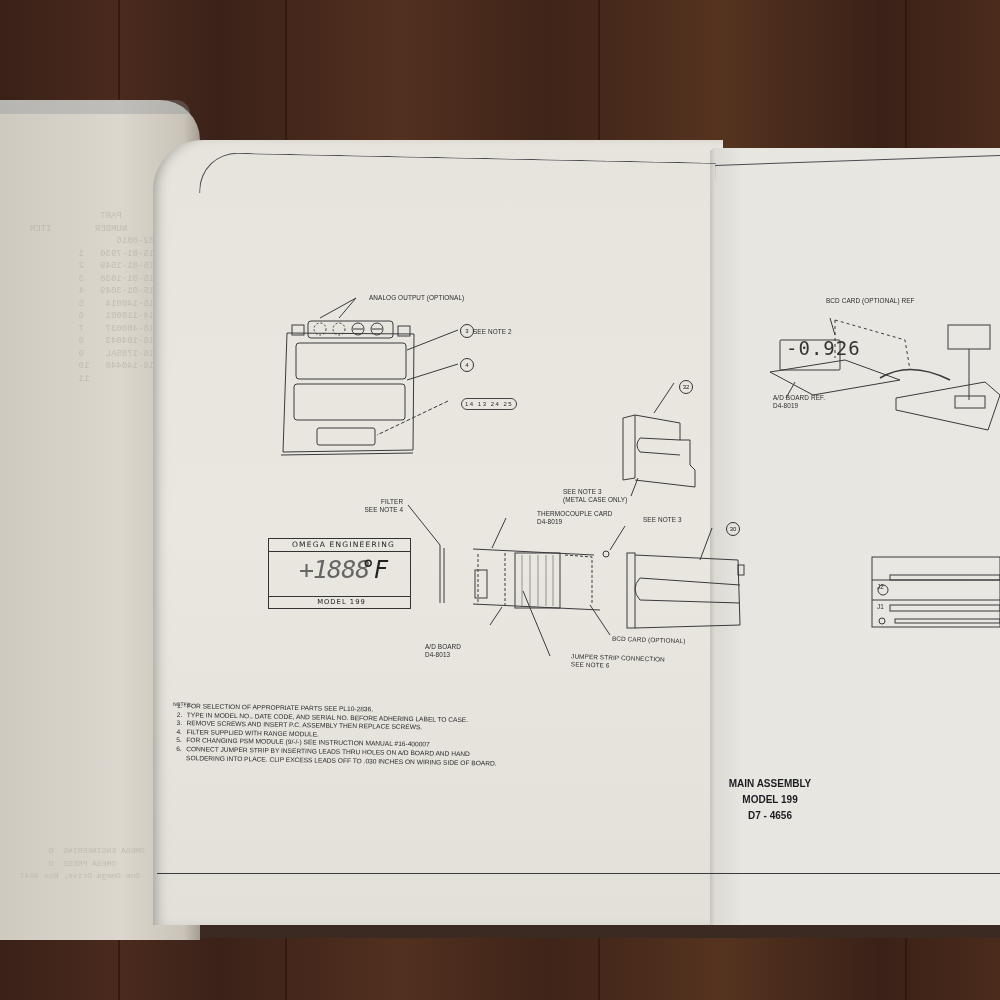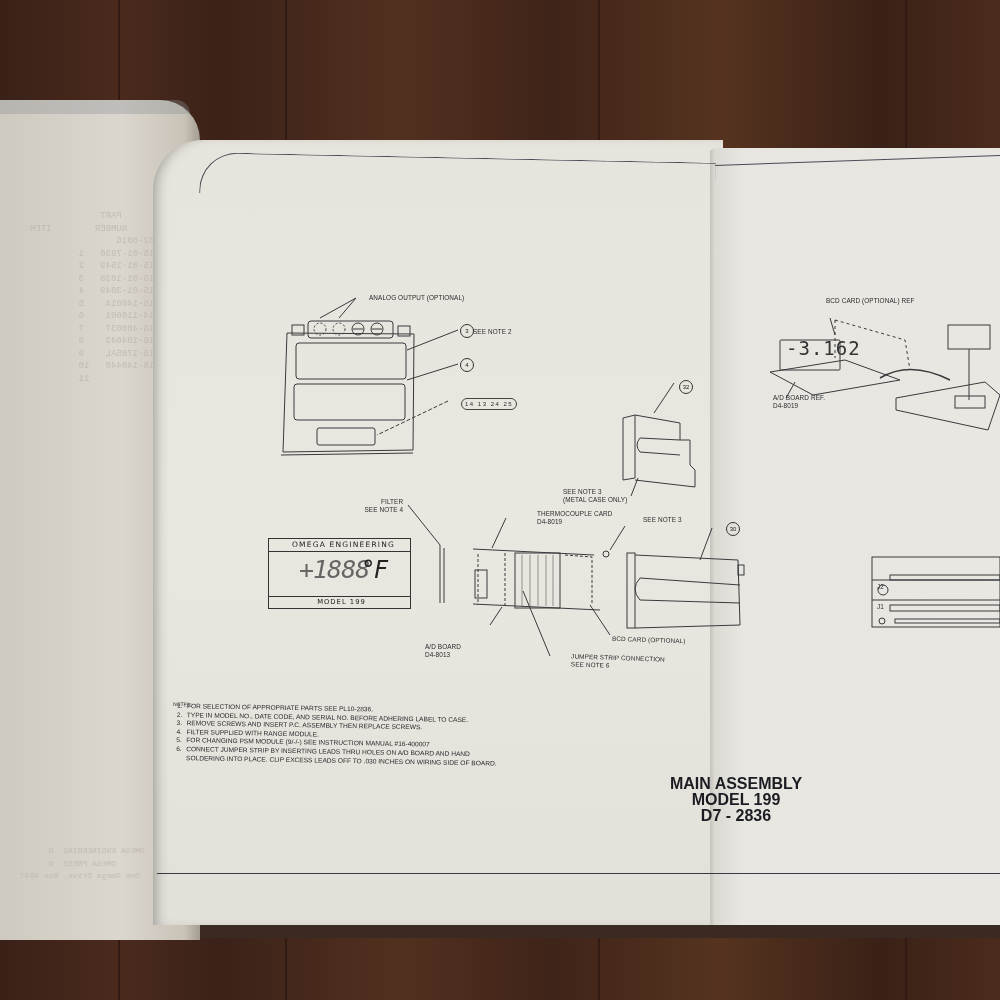--- a/index.html
+++ b/index.html
@@ -21,21 +21,21 @@
   .gutter{position:absolute;left:710px;top:150px;width:6px;height:775px;background:linear-gradient(90deg,#c4c2ba,#e1dfd8);}
   .frame-top{position:absolute;left:200px;top:152px;width:515px;height:40px;border-top:1.5px solid #4a4a55;border-left:1.5px solid #4a4a55;border-radius:38px 0 0 0;transform:rotate(1.2deg);transform-origin:left top;}
   .frame-top-r{position:absolute;left:715px;top:165px;width:290px;border-top:1.5px solid #4a4a55;transform:rotate(-2deg);transform-origin:left top;}
   .frame-bottom{position:absolute;left:157px;top:873px;width:850px;border-top:1.5px solid #3a3a44;}
   .label{position:absolute;font-size:6.4px;color:#2a2a2e;letter-spacing:.1px;white-space:nowrap;line-height:8px;}
   .notes{position:absolute;left:175px;top:702px;font-size:6.6px;color:#2a2a2e;line-height:8.6px;transform:rotate(1deg);transform-origin:left top;}
   .notes .hdr{position:absolute;left:-2px;top:-2px;font-size:5px;}
   .notes ol{margin:0;padding:0 0 0 12px;list-style:none;}
   .notes li{white-space:nowrap;}
   .notes .num{display:inline-block;width:10px;margin-left:-10px;}
-  .title-block{position:absolute;left:596px;top:776px;width:280px;text-align:center;color:#1c1c22;font-weight:bold;font-size:16px;line-height:16px;}
+  .title-block{position:absolute;left:630px;top:776px;width:280px;text-align:center;color:#1c1c22;font-weight:bold;font-size:10px;line-height:16px;}
   .title-block div{white-space:nowrap;}
   svg{position:absolute;overflow:visible;}
   .balloon{position:absolute;width:12px;height:12px;border:1px solid #333;border-radius:50%;font-size:6px;text-align:center;line-height:12px;color:#222;}
   .nameplate{position:absolute;left:268px;top:538px;width:141px;height:69px;border:1.5px solid #333;text-align:center;}
   .np-top{position:absolute;left:0;top:0;right:0;height:12px;border-bottom:1.2px solid #333;font-size:7.5px;letter-spacing:1.2px;padding-left:8px;line-height:12px;color:#222;font-family:"DejaVu Sans",sans-serif;}
   .np-disp{position:absolute;left:30px;top:16px;font-size:25px;color:#666;font-family:"DejaVu Sans Mono",monospace;font-style:italic;letter-spacing:-1px;}
   .np-unit{position:absolute;right:22px;top:17px;font-size:24px;color:#222;font-family:"DejaVu Sans",sans-serif;font-style:italic;}
   .np-bot{position:absolute;left:0;bottom:0;right:0;height:11px;border-top:1.2px solid #333;font-size:6.8px;letter-spacing:1px;padding-left:4px;line-height:11px;color:#222;font-family:"DejaVu Sans",sans-serif;}
 </style>
 </head>
@@ -193,21 +193,21 @@
     <div>JUMPER STRIP CONNECTION</div>
     <div>SEE NOTE 6</div>
   </div>
 <div class="label" style="left:612px;top:636px;transform:rotate(2deg)">BCD CARD (OPTIONAL)</div>
 
 <div class="label" style="left:826px;top:297px">BCD CARD (OPTIONAL) REF</div>
 <div class="label" style="left:773px;top:394px">
     <div>A/D BOARD REF.</div>
     <div>D4-8019</div>
   </div>
-<div class="label" style="left:786px;top:344px;font-size:19px;color:#333;font-family:'DejaVu Sans Mono',monospace;letter-spacing:1px">-3.162</div>
+<div class="label" style="left:786px;top:344px;font-size:19px;color:#333;font-family:'DejaVu Sans Mono',monospace;letter-spacing:1px">-0.926</div>
 <div class="label" style="left:877px;top:583px">J2</div>
 <div class="label" style="left:877px;top:603px">J1</div>
 
 <div class="nameplate">
   <div class="np-top">OMEGA ENGINEERING</div>
   <div class="np-disp">+1888</div>
   <div class="np-unit">°F</div>
   <div class="np-bot">MODEL 199</div>
 </div>
 
@@ -220,14 +220,14 @@
     <li><span class="num">4.</span><span>FILTER SUPPLIED WITH RANGE MODULE.</span></li>
     <li><span class="num">5.</span><span>FOR CHANGING PSM MODULE (9/-/-) SEE INSTRUCTION MANUAL #16-400007</span></li>
     <li><span class="num">6.</span><span>CONNECT JUMPER STRIP BY INSERTING LEADS THRU HOLES ON A/D BOARD AND HAND</span></li>
     <li><span class="num"></span><span>SOLDERING INTO PLACE. CLIP EXCESS LEADS OFF TO .030 INCHES ON WIRING SIDE OF BOARD.</span></li>
   </ol>
 </div>
 
 <div class="title-block">
   <div>MAIN ASSEMBLY</div>
   <div>MODEL 199</div>
-  <div>D7 - 2836</div>
+  <div>D7 - 4656</div>
 </div>
 
 </body></html>

